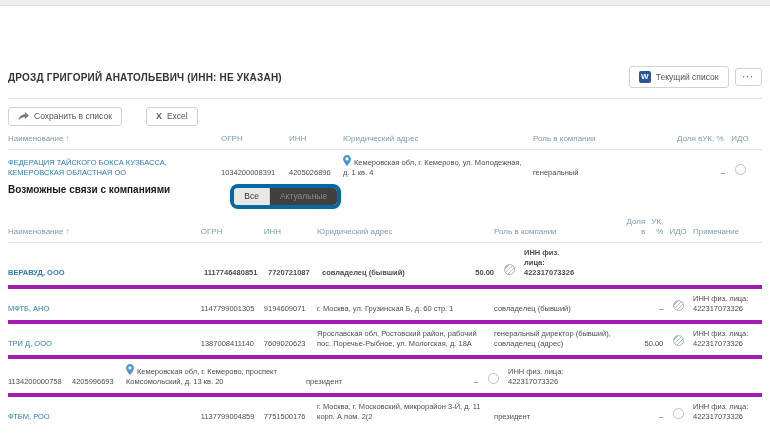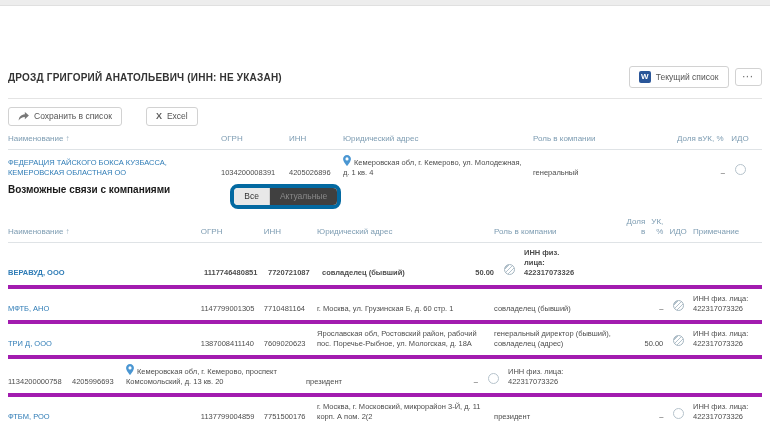--- a/index.html
+++ b/index.html
@@ -157,21 +157,21 @@
       <div class="cell c-inn">7720721087</div>
       <div class="cell c-role">совладелец (бывший)</div>
       <div class="cell c-share">50.00</div>
       <div class="cell c-ido"><span class="ido-dot ido-hatched"></span></div>
       <div class="cell c-note">ИНН физ. лица: 422317073326</div>
     </div>
 
     <div class="trow">
       <div class="cell c-name"><a class="co-link">МФТБ, АНО</a></div>
       <div class="cell c-ogrn">1147799001305</div>
-      <div class="cell c-inn">7710481164</div>
+      <div class="cell c-inn">9194609071</div>
       <div class="cell c-addr">г. Москва, ул. Грузинская Б, д. 60 стр. 1</div>
       <div class="cell c-role">совладелец (бывший)</div>
       <div class="cell c-share">–</div>
       <div class="cell c-ido"><span class="ido-dot ido-hatched"></span></div>
       <div class="cell c-note">ИНН физ. лица: 422317073326</div>
     </div>
 
     <div class="trow">
       <div class="cell c-name"><a class="co-link">ТРИ Д, ООО</a></div>
       <div class="cell c-ogrn">1387008411140</div>

